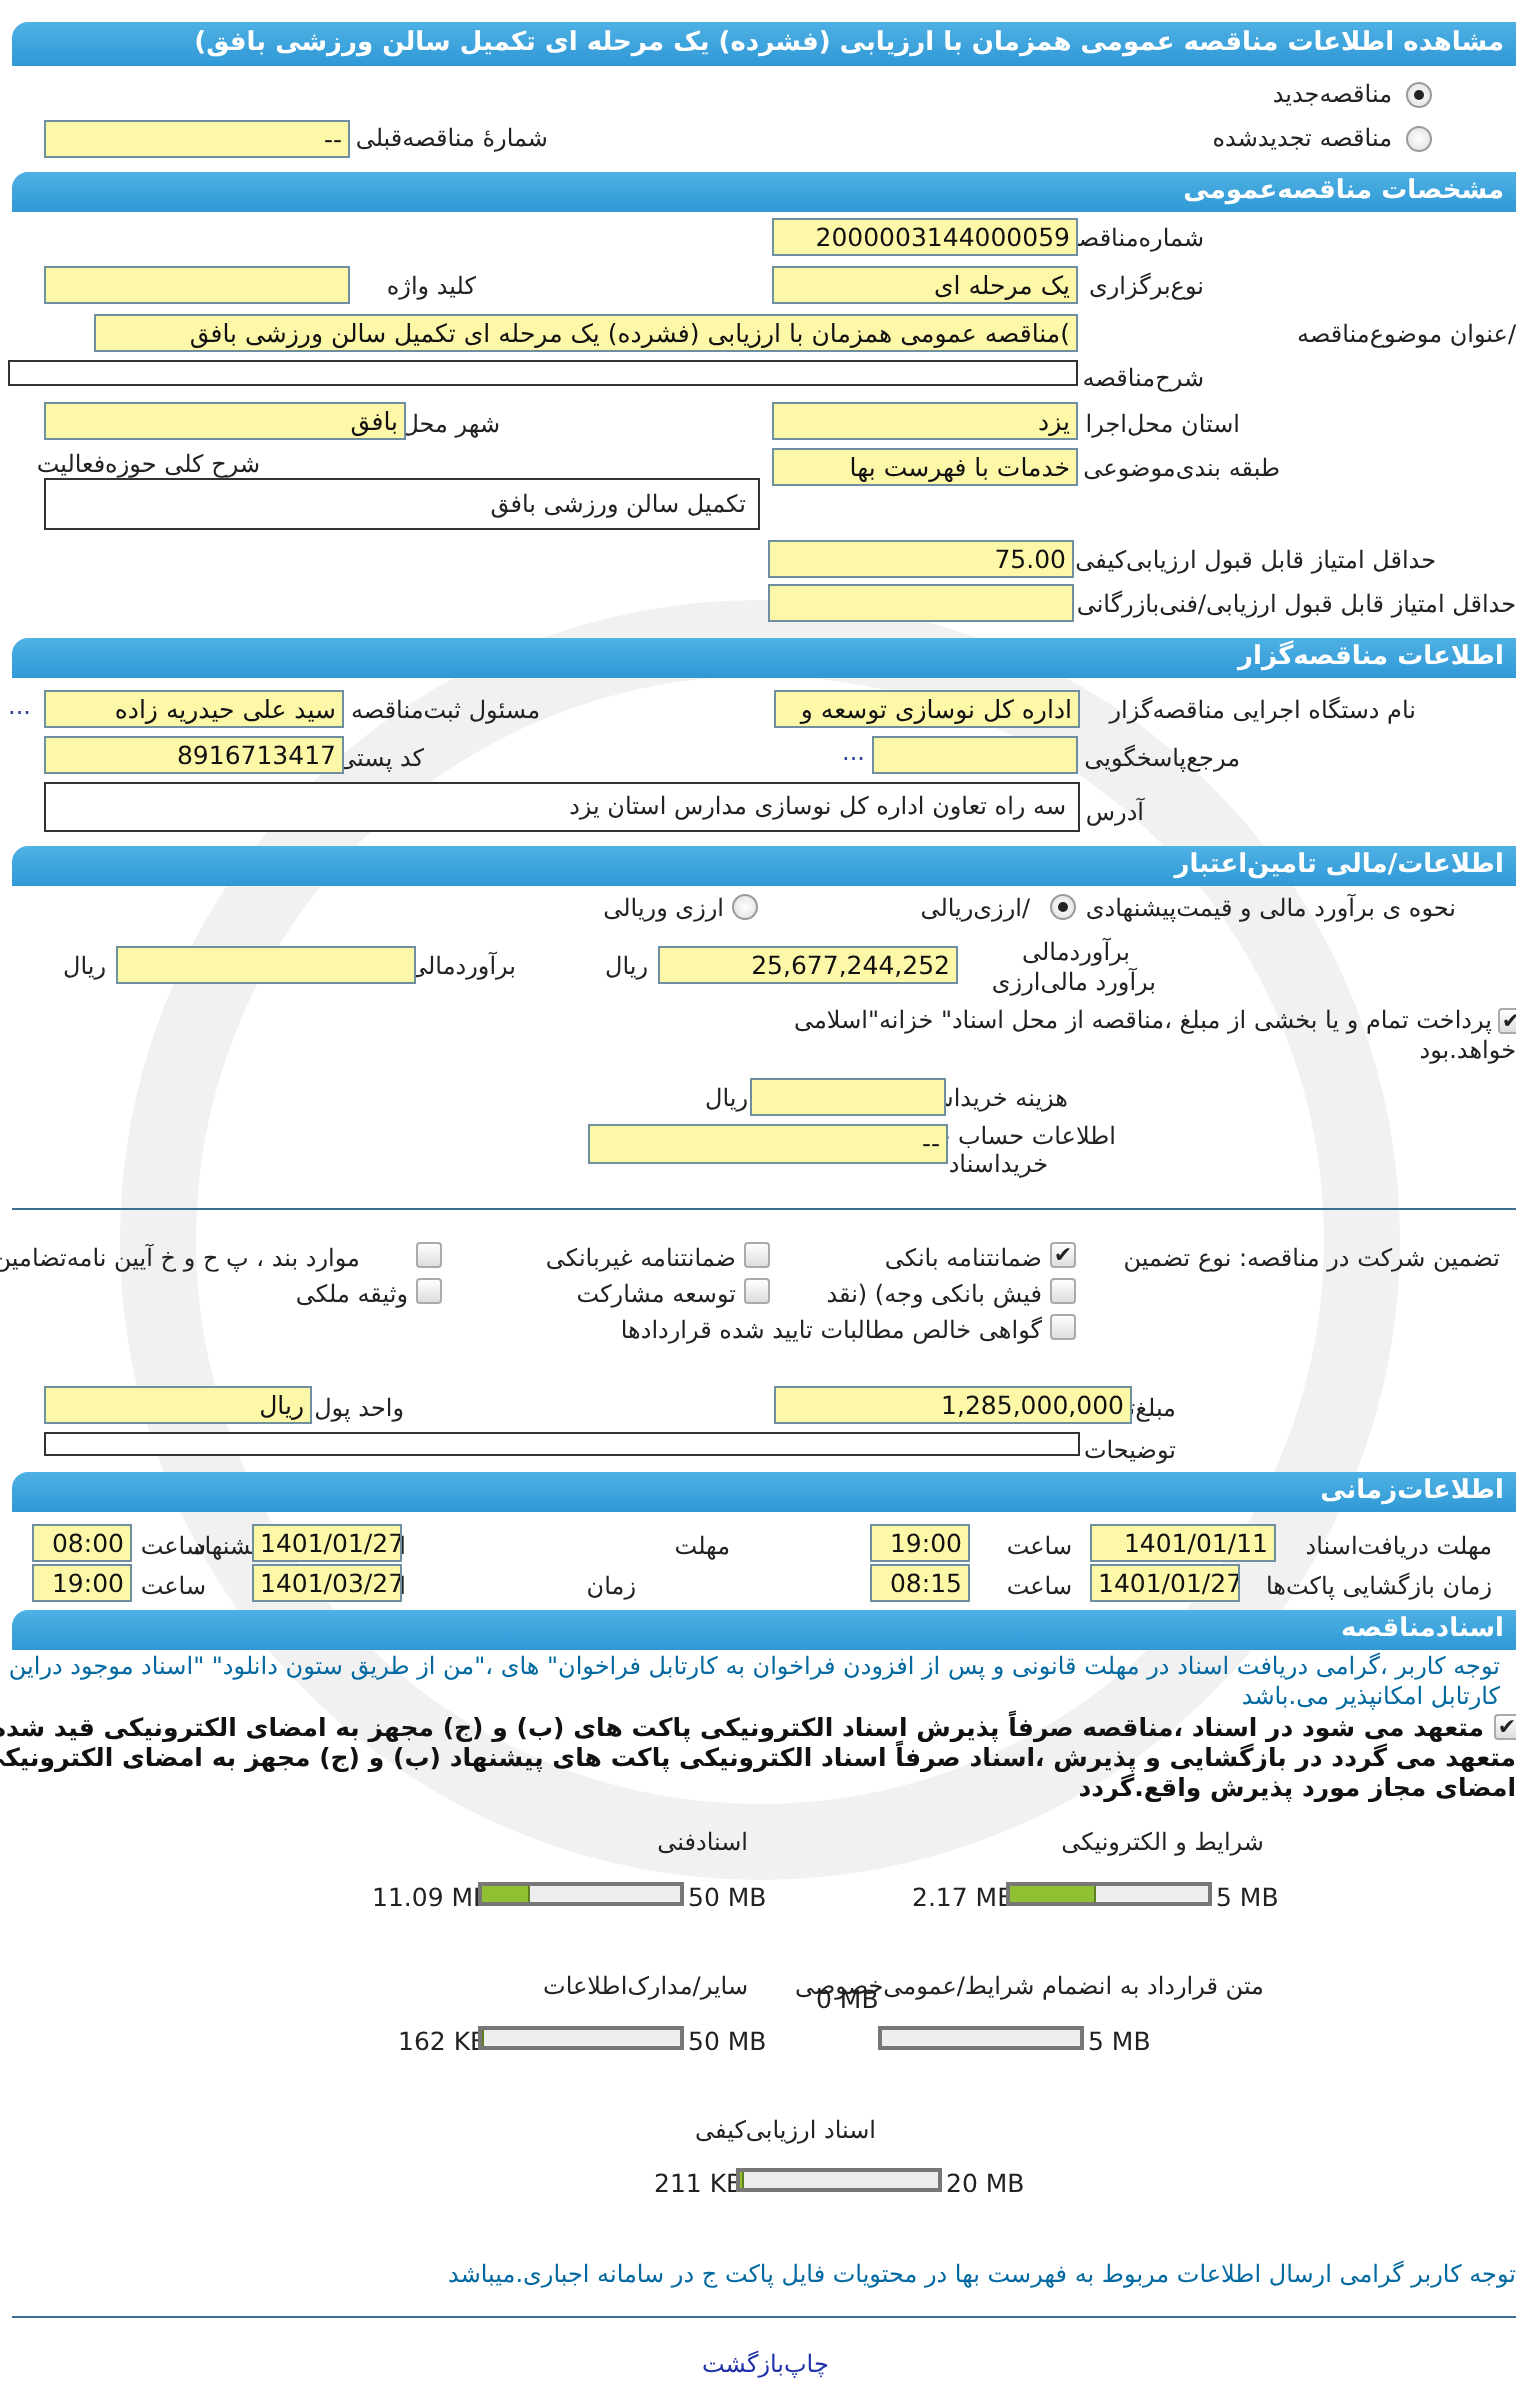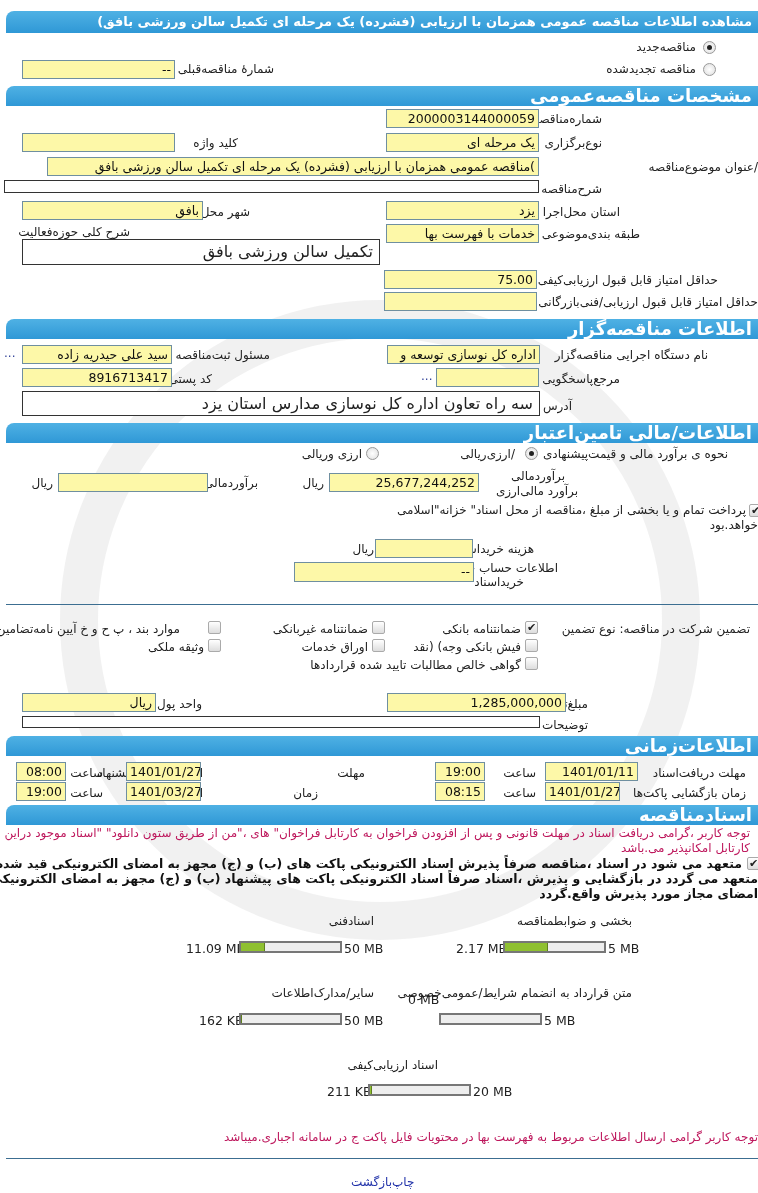--- a/index.html
+++ b/index.html
@@ -4,48 +4,48 @@
 <style>
   * { box-sizing: border-box; margin: 0; padding: 0; }
   body {
     width: 758px; height: 1193px; background: #ffffff;
     font-family: "DejaVu Sans", sans-serif; font-size: 12px; color: #222;
     position: relative; overflow: hidden; direction: rtl;
   }
   .bar {
     position: absolute; left: 6px; right: 0; height: 20px;
     background: linear-gradient(#4fb1e4, #2f98d6);
-    border-radius: 8px 0 0 0; color: #fff; font-weight: bold; font-size: 18px;
+    border-radius: 8px 0 0 0; color: #fff; font-weight: bold; font-size: 13px;
     padding: 0 6px; line-height: 20px; text-align: right;
   }
   .bar.title { top: 11px; height: 22px; line-height: 22px; font-size: 13px; left: 6px; }
   .lbl { position: absolute; white-space: nowrap; font-size: 12px; color: #222; text-align: right; }
   .fld {
     position: absolute; height: 19px; background: #fdf8a8; border: 1px solid #6f8fa0;
     font-size: 12.5px; line-height: 17px; padding: 0 3px; text-align: right; white-space: nowrap; overflow: hidden; color: #111;
   }
   .fld.ltr { direction: ltr; text-align: right; }
   .box {
-    position: absolute; background: #fff; border: 1px solid #333; font-size: 16px; padding: 0 6px;
+    position: absolute; background: #fff; border: 1px solid #333; font-size: 12px; padding: 0 6px;
     text-align: right; white-space: nowrap; overflow: hidden;
   }
   .radio {
     position: absolute; width: 13px; height: 13px; border-radius: 50%;
     border: 1px solid #999; background: radial-gradient(#fff, #ddd);
   }
   .radio.on::after {
     content: ""; position: absolute; left: 3px; top: 3px; width: 5px; height: 5px; border-radius: 50%; background: #222;
   }
   .chk {
     position: absolute; width: 13px; height: 13px; border: 1px solid #aaa; border-radius: 2px;
     background: linear-gradient(#fff, #ddd); font-size: 11px; line-height: 11px; text-align: center; color: #222;
   }
   .hr { position: absolute; left: 6px; right: 0; height: 1px; background: #3c6e91; }
   .dots { position: absolute; color: #334499; font-size: 12px; }
-  .red { position: absolute; color: #be185d; font-size: 12px; text-align: right; }
+  .red { position: absolute; color: #0369a1; font-size: 12px; text-align: right; }
   .bold { font-weight: bold; font-size: 12.5px; color: #111; }
   .prog {
     position: absolute; height: 12px; border: 2px solid #777; background: #eeeeee;
   }
   .prog .fill { position: absolute; left: 0; top: 0; bottom: 0; background: #8fc031; border-right: 1px solid #5f7f20; }
   .pv { position: absolute; font-size: 12.5px; white-space: nowrap; direction: ltr; }
   .link { position: absolute; color: #2233aa; font-size: 12px; }
   .wm { position: absolute; border-radius: 50%; border: 38px solid rgba(150,150,150,0.13); }
 </style>
 </head>
@@ -145,21 +145,21 @@
 <div class="chk" style="left:525px; top:621px;">✔</div>
 <div class="lbl" style="right:237px; top:622px;">ضمانتنامه  بانکی</div>
 <div class="chk" style="left:372px; top:621px;"></div>
 <div class="lbl" style="right:390px; top:622px;">ضمانتنامه  غیربانکی</div>
 <div class="chk" style="left:208px; top:621px;"></div>
 <div class="lbl" style="right:578px; top:622px;">موارد  بند ، پ ح و خ آیین نامه‌تضامین</div>
 
 <div class="chk" style="left:525px; top:639px;"></div>
 <div class="lbl" style="right:237px; top:640px;">فیش  بانکی وجه) (نقد</div>
 <div class="chk" style="left:372px; top:639px;"></div>
-<div class="lbl" style="right:390px; top:640px;">اوراق  خدمات</div>
+<div class="lbl" style="right:390px; top:640px;">توسعه  مشارکت</div>
 <div class="chk" style="left:208px; top:639px;"></div>
 <div class="lbl" style="right:554px; top:640px;">وثیقه ملکی</div>
 
 <div class="chk" style="left:525px; top:657px;"></div>
 <div class="lbl" style="right:237px; top:658px;">گواهی  خالص مطالبات تایید شده قراردادها</div>
 
 <div class="lbl" style="right:170px; top:697px;">مبلغ‌تضمین</div>
 <div class="fld ltr" style="left:387px; top:693px; width:179px;">1,285,000,000</div>
 <div class="lbl" style="right:556px; top:697px;">واحد پول</div>
 <div class="fld" style="left:22px; top:693px; width:134px;">ریال</div>
@@ -194,21 +194,21 @@
 <div class="bar" style="top:805px;">اسنادمناقصه</div>
 
 <div class="red" style="right:8px; top:826px; white-space:nowrap;">توجه کاربر ،گرامی دریافت اسناد در مهلت قانونی و پس از افزودن فراخوان به کارتابل فراخوان" های ،"من از طریق ستون دانلود" "اسناد موجود دراین</div>
 <div class="red" style="right:8px; top:841px;margin-left:32px;">کارتابل امکانپذیر می.باشد</div>
 
 <div class="chk" style="right:-2px; top:857px;">✔</div>
 <div class="lbl bold" style="right:16px; top:856px;">متعهد می شود در اسناد ،مناقصه صرفاً پذیرش اسناد الکترونیکی پاکت های (ب) و (ج) مجهز به امضای الکترونیکی قید شده.باشد</div>
 <div class="lbl bold" style="right:0px; top:871px;">متعهد می گردد در بازگشایی و پذیرش ،اسناد صرفاً اسناد الکترونیکی پاکت های پیشنهاد (ب) و (ج) مجهز به امضای الکترونیکی‌صاحبان</div>
 <div class="lbl bold" style="right:0px; top:886px;">امضای مجاز مورد پذیرش واقع.گردد</div>
 
-<div class="lbl" style="right:126px; top:914px;">بخشی و ضوابطمناقصه</div>
+<div class="lbl" style="right:126px; top:914px;">شرایط و الکترونیکی</div>
 <div class="pv" style="left:456px; top:941px;">2.17 MB</div>
 <div class="prog" style="left:503px; top:941px; width:103px;">
     <div class="fill" style="width:43%;"></div>
   </div>
 <div class="pv" style="left:608px; top:941px;">5 MB</div>
 
 <div class="lbl" style="right:384px; top:914px;">اسنادفنی</div>
 <div class="pv" style="left:186px; top:941px;">11.09 MB</div>
 <div class="prog" style="left:239px; top:941px; width:103px;">
     <div class="fill" style="width:24%;"></div>

